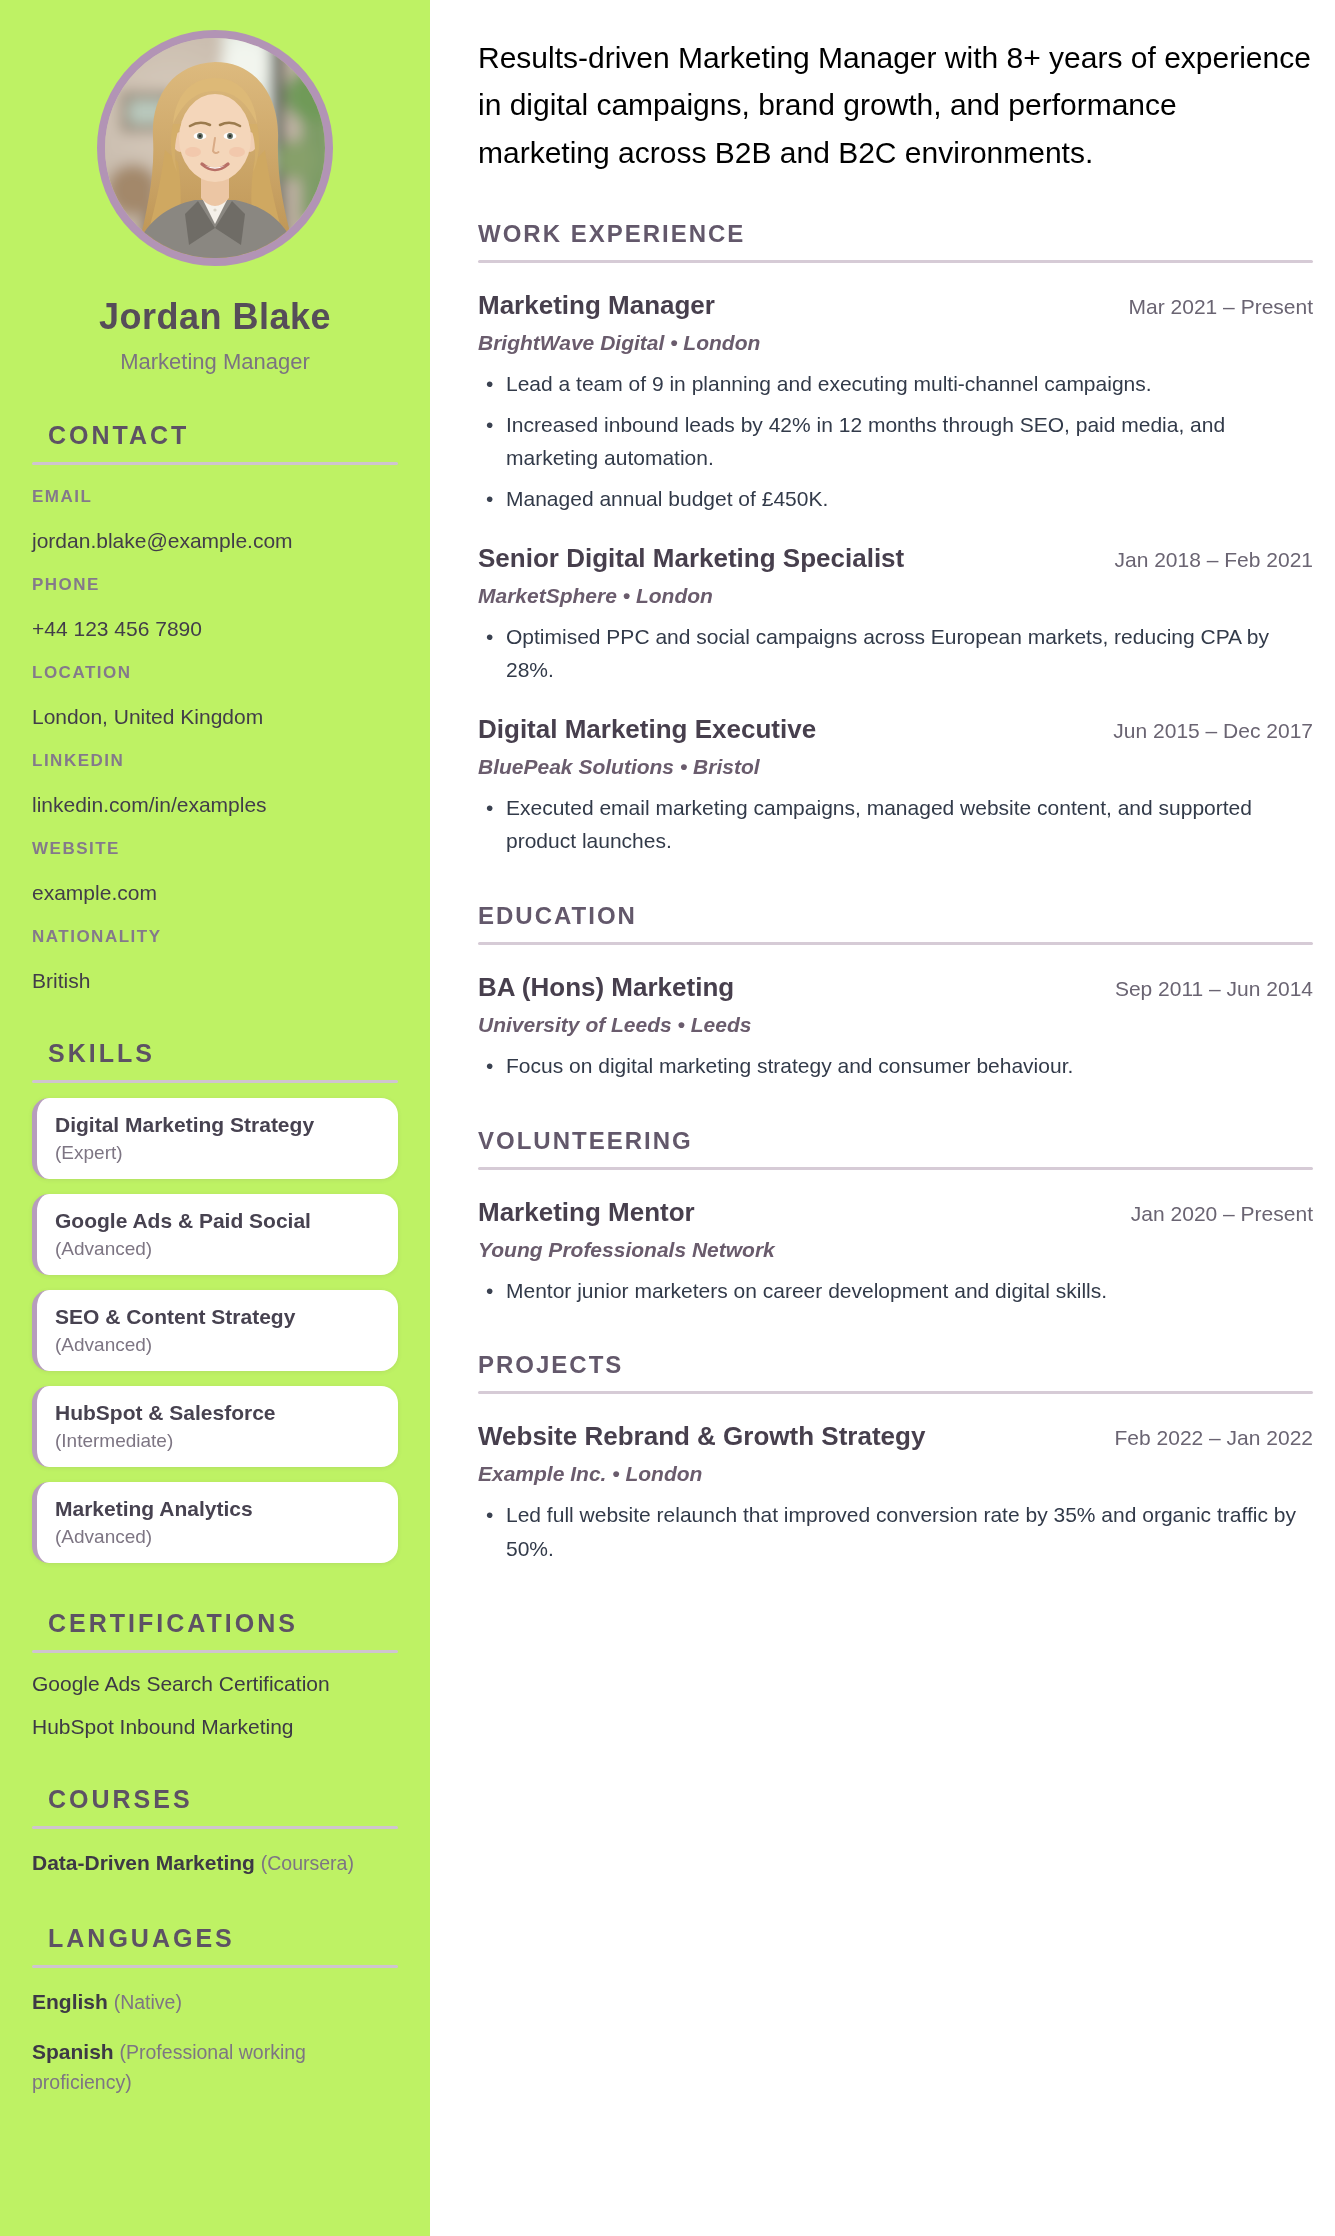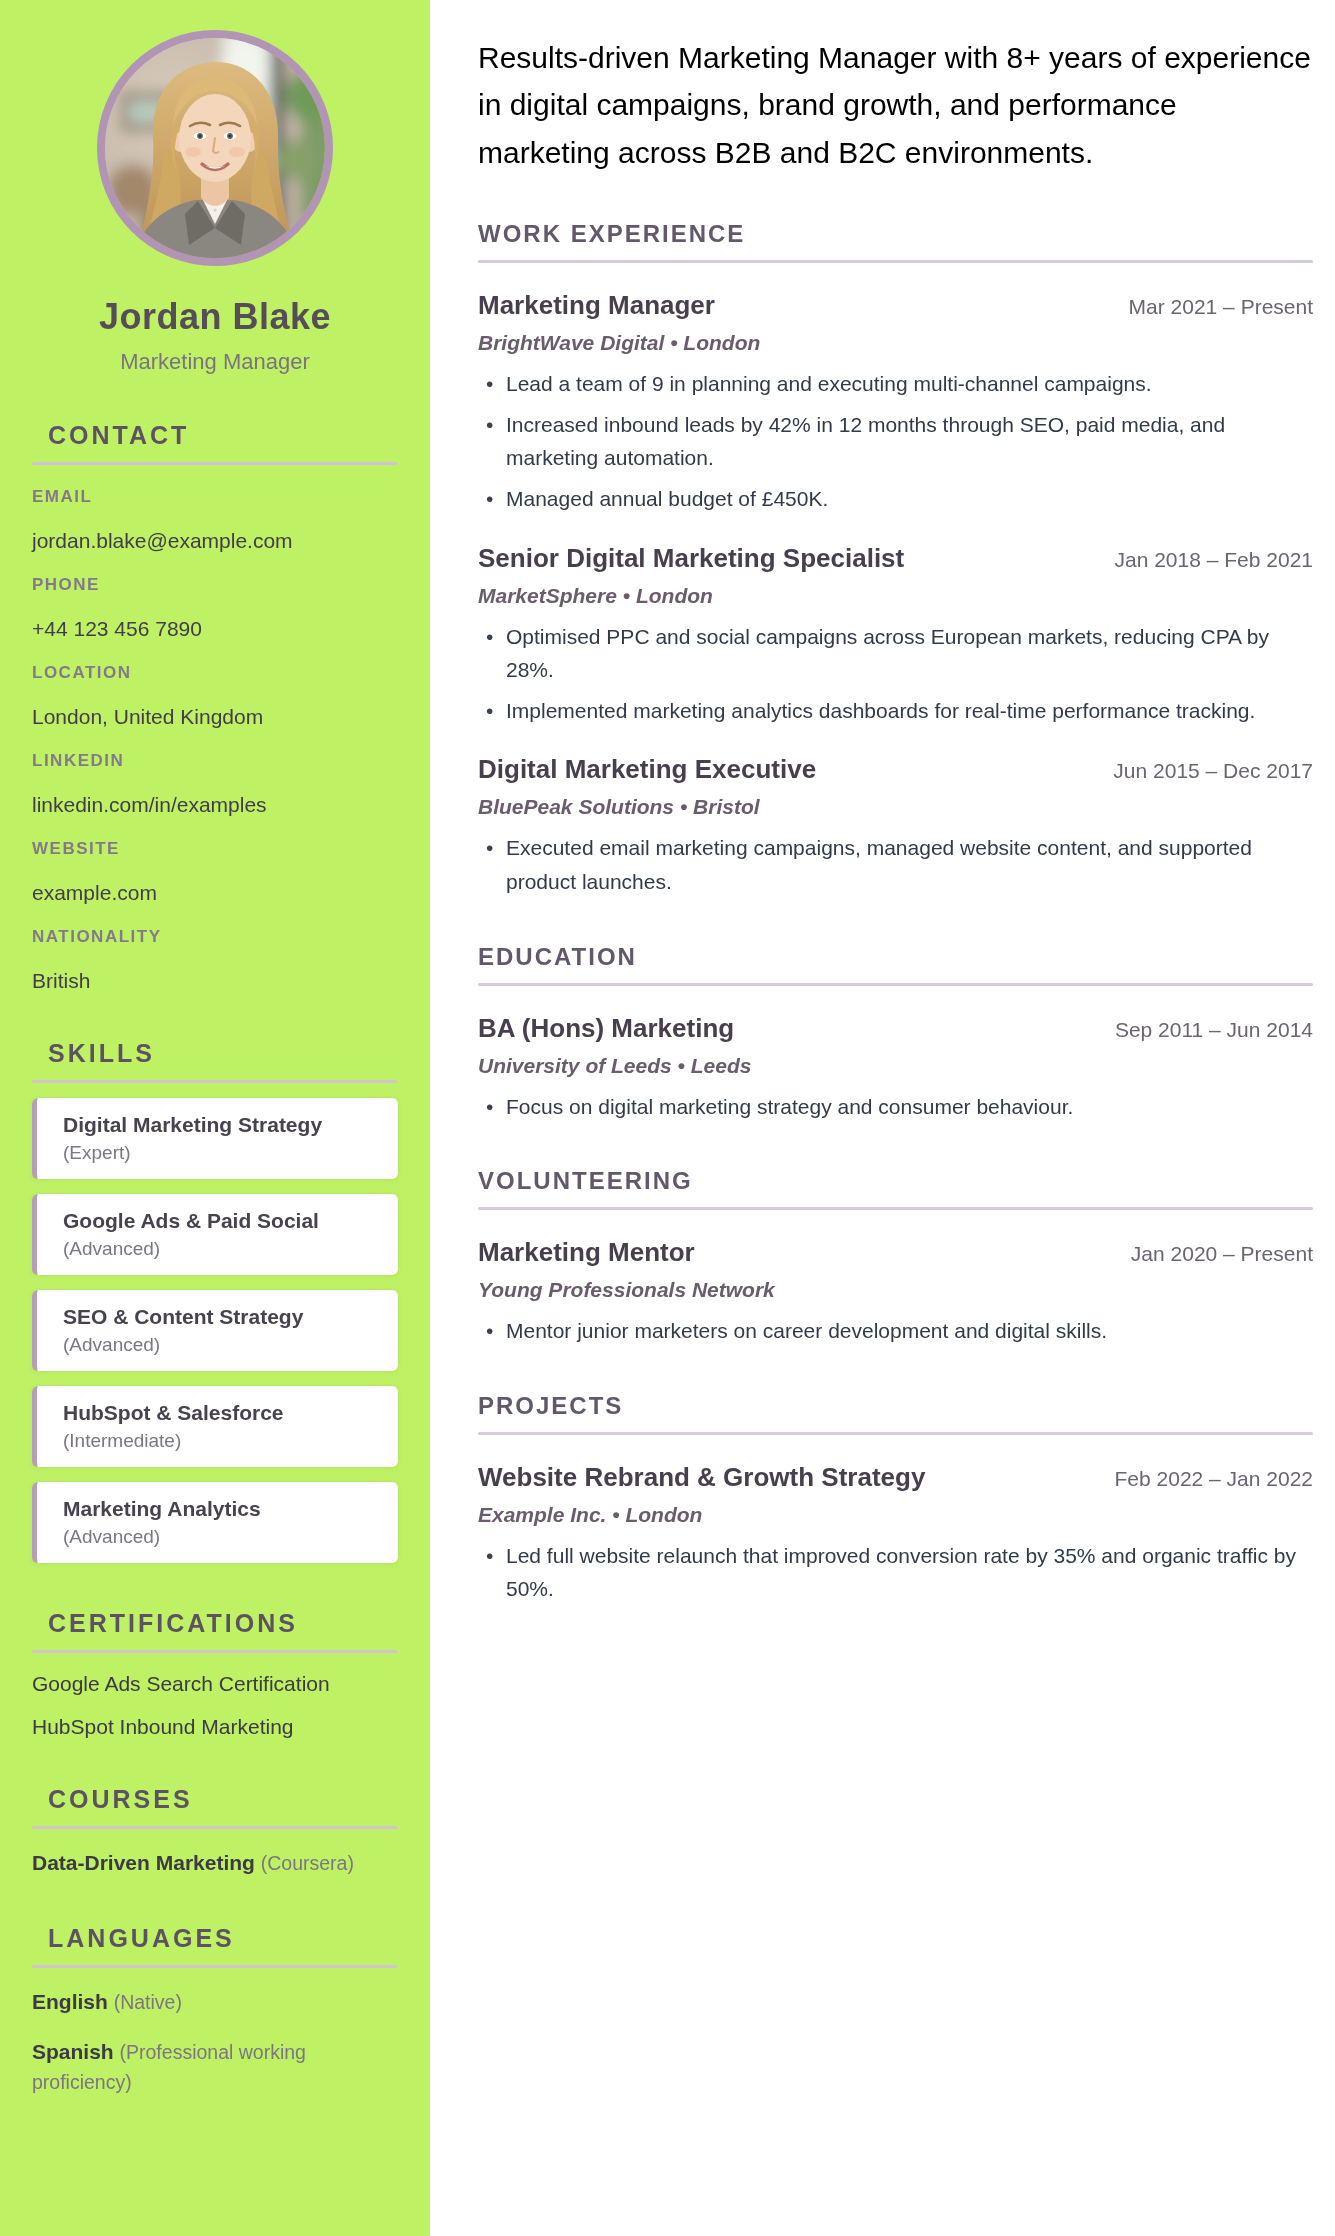--- a/index.html
+++ b/index.html
@@ -64,22 +64,22 @@
   }
   .c-value{
     margin-top:22px;
     font-size:21px;
     color:#423d49;
   }
   .skill-card{
     margin-top:15px;
     background:#ffffff;
     border-left:5px solid #b79dbd;
-    border-radius:6px;
-    padding:15px 26px;
+    border-radius:17px;
+    padding:15px 18px;
     box-shadow:0 1px 4px rgba(80,60,90,.10);
   }
   .skills-list{margin-top:6px;}
   .skill-name{font-size:21px;font-weight:bold;color:#474250;}
   .skill-level{margin-top:5px;font-size:19px;color:#7d7583;}
   .cert-item{margin-top:19px;font-size:21px;color:#3d3945;}
   .line-item{margin-top:19px;font-size:21px;color:#3d3945;line-height:1.45;}
   .line-item .nm{font-weight:bold;color:#3d3945;}
   .line-item .detail{color:#7d7583;font-size:19.5px;font-weight:normal;}
   
@@ -338,21 +338,20 @@
       </div>
 
       <div class="entry">
         <div class="entry-head">
           <h3 class="entry-title">Senior Digital Marketing Specialist</h3>
           <span class="entry-date">Jan 2018 – Feb 2021</span>
         </div>
         <div class="org">MarketSphere • London</div>
         <ul class="bullets">
           <li>Optimised PPC and social campaigns across European markets, reducing CPA by 28%.</li>
-          <li>Implemented marketing analytics dashboards for real-time performance tracking.</li>
         </ul>
       </div>
 
       <div class="entry">
         <div class="entry-head">
           <h3 class="entry-title">Digital Marketing Executive</h3>
           <span class="entry-date">Jun 2015 – Dec 2017</span>
         </div>
         <div class="org">BluePeak Solutions • Bristol</div>
         <ul class="bullets">

